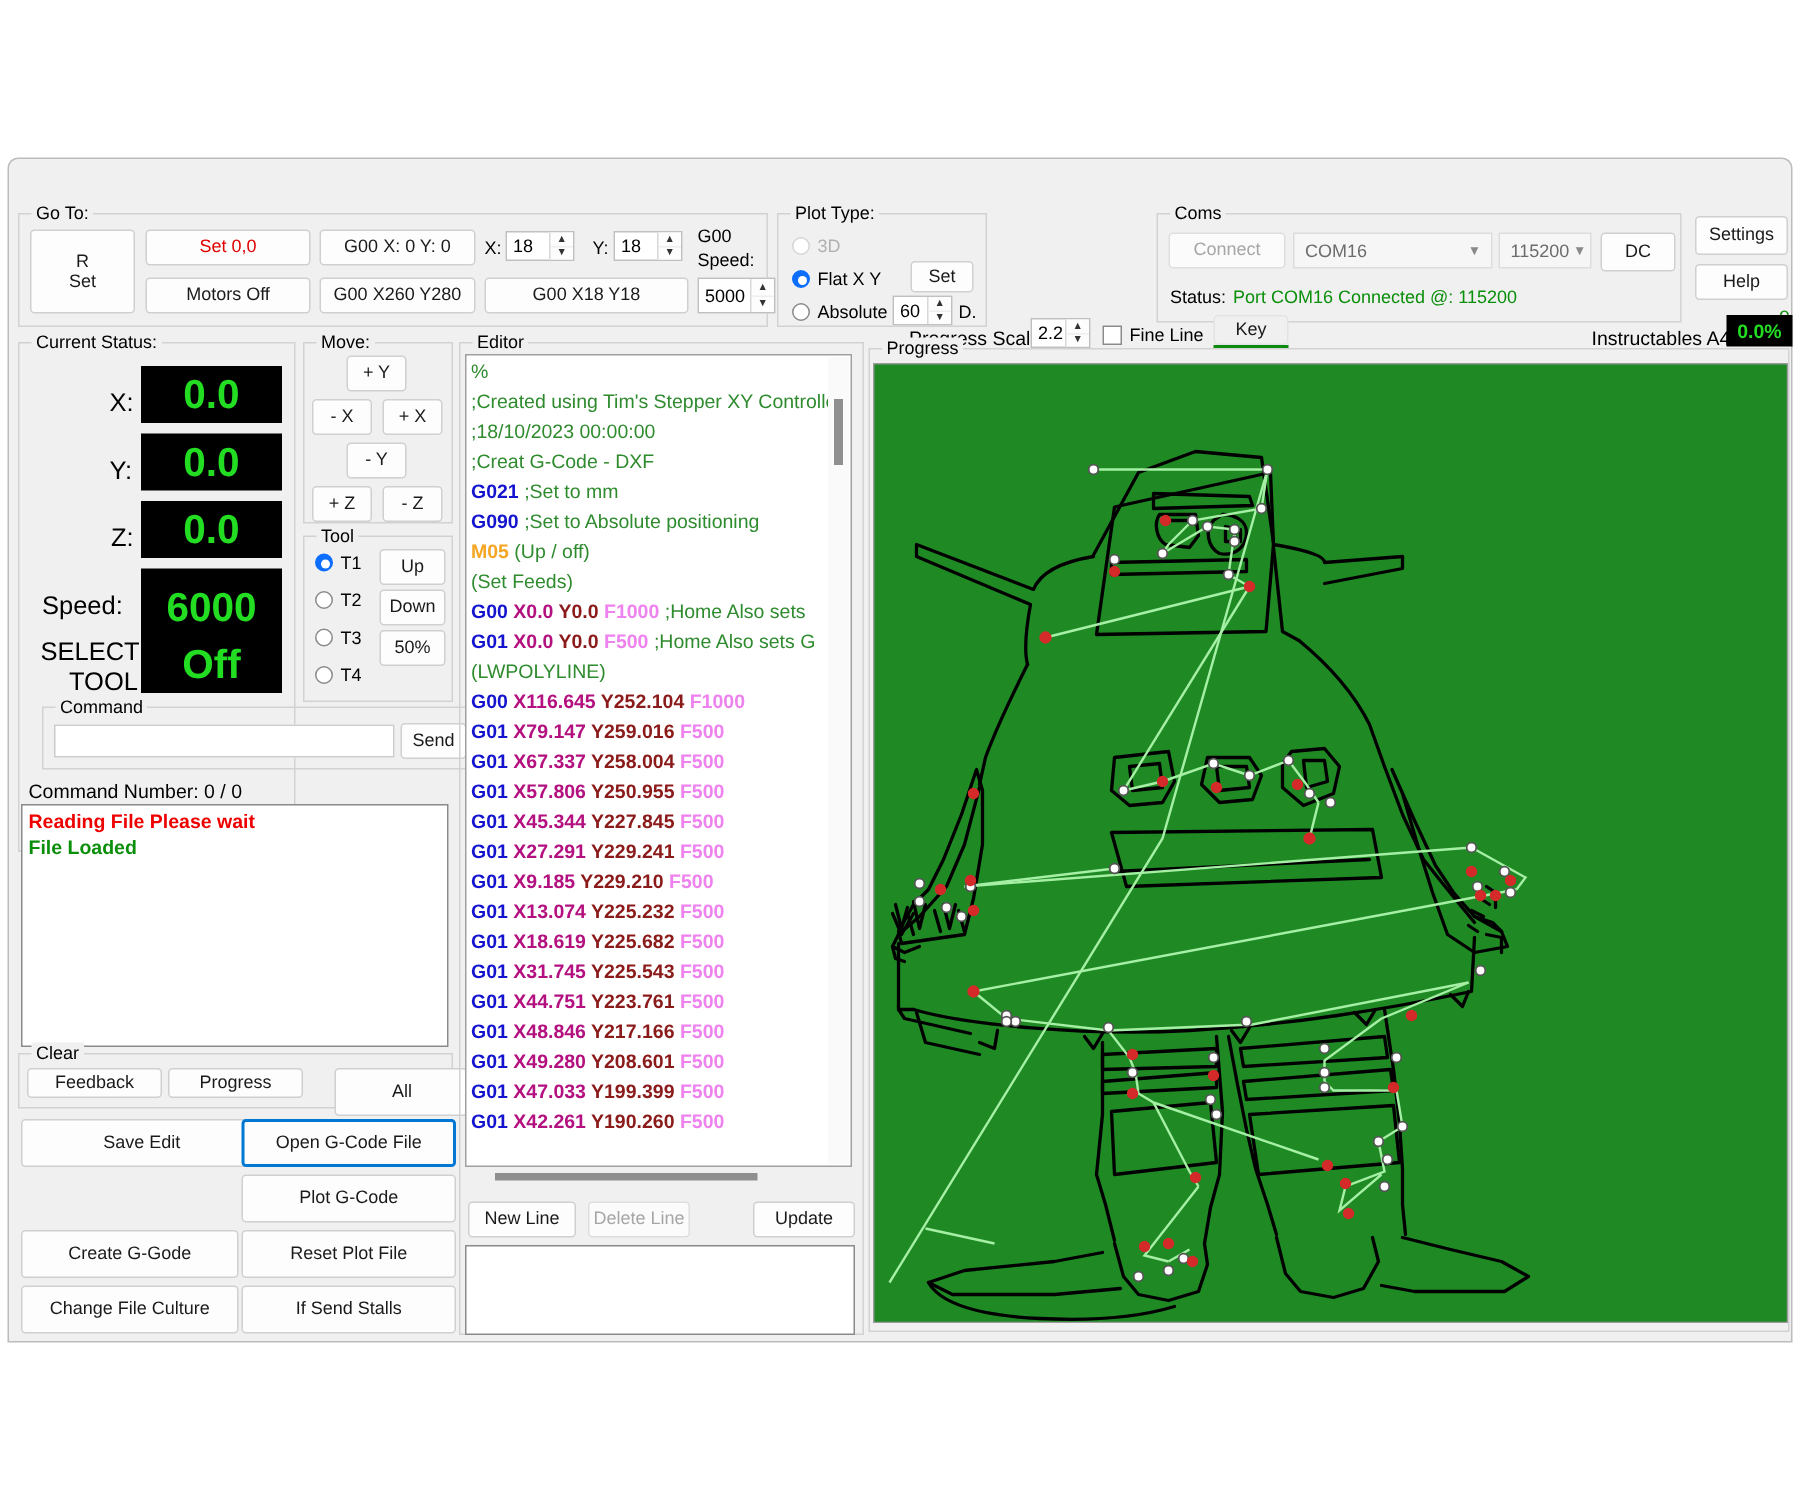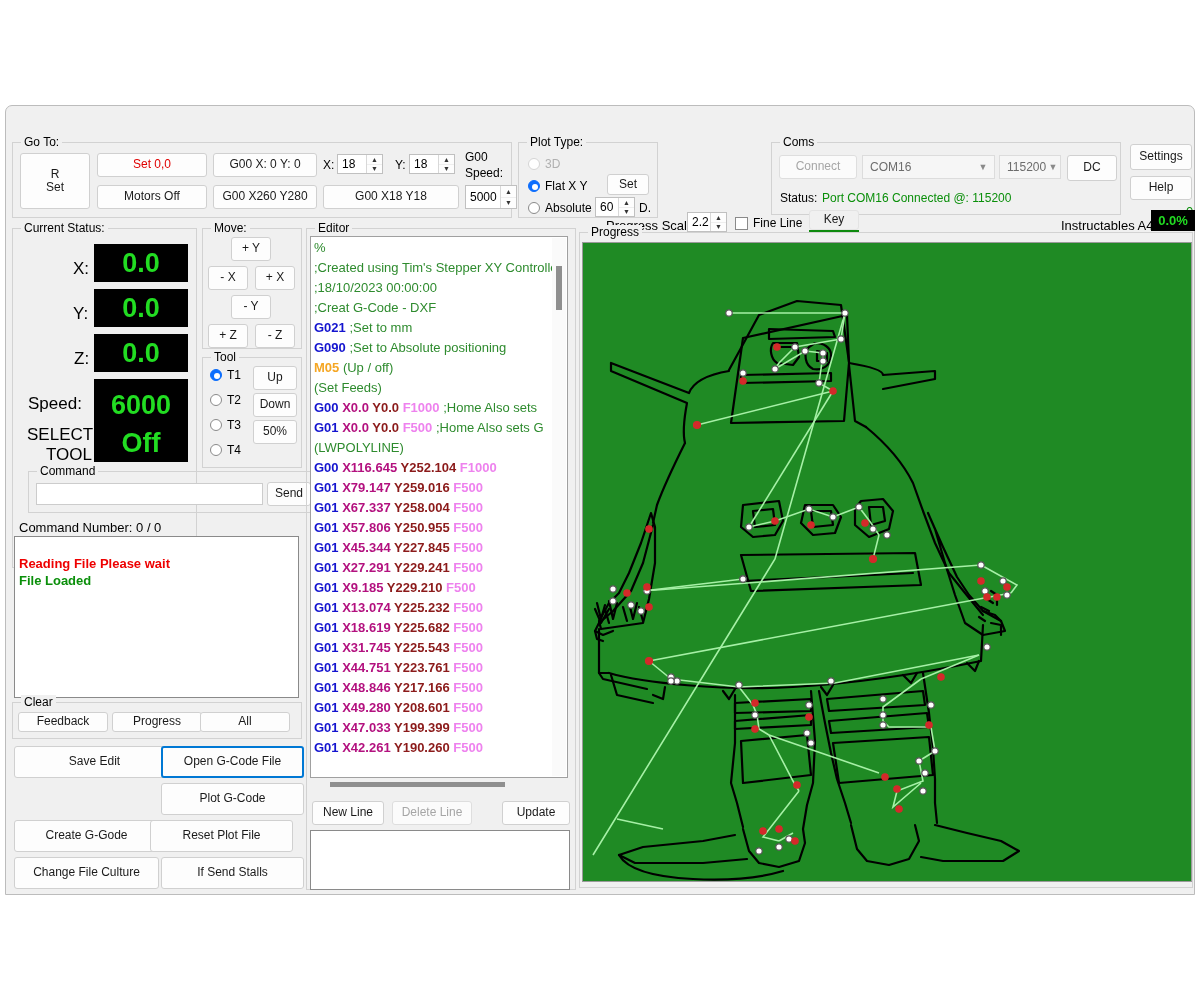--- a/index.html
+++ b/index.html
@@ -99,21 +99,21 @@
   .c-y { color: #8b1a1a; font-weight: bold; }
   .c-f { color: #ee82ee; font-weight: bold; }
   #edit-vscroll { position:absolute; right:1px; top:1px; bottom:1px; width:14px; background:#fafafa; }
   #edit-vscroll .thumb { position:absolute; left:4px; top:28px; width:6px; height:44px; background:#8f8f8f; }
   #edit-hscroll { position:absolute; left:10px; right:12px; bottom:3px; height:6px; }
   #edit-hscroll .thumb { position:absolute; left:14px; width:175px; height:5px; background:#8f8f8f; }
 
   
   #feedback {
     position: absolute; background: #fff; border: 1px solid #8a8a8a;
-    padding: 18px 4px; overflow: hidden;
+    padding: 2px 4px; overflow: hidden;
   }
   .fb-line { font-size: 13px; font-weight: bold; line-height: 17px; }
 
   
   #plot-wrap { position: absolute; background: #1f8a24; border: 1px solid #9a9a9a; overflow: hidden; }
   #plot-svg { display:block; }
   #key-underline { position:absolute; height:2px; background:#0e8a0e; }
 </style>
 </head>
 <body>
@@ -282,28 +282,28 @@
 
   <div id="feedback" style="left:8px; top:430px; width:285px; height:162px;">
     <div class="fb-line" style="color:#ee0000;">Reading File Please wait</div>
     <div class="fb-line" style="color:#0a8f0a;">File Loaded</div>
   </div>
 
   <div class="gb" style="left:6px; top:596px; width:290px; height:37px;">
     <div class="gb-title">Clear</div>
     <div class="btn" style="left:5px; top:9px; width:90px; height:20px;">Feedback</div>
     <div class="btn" style="left:99px; top:9px; width:90px; height:20px;">Progress</div>
-    <div class="btn" style="left:187px; top:9px; width:90px; height:20px;">All</div>
+    <div class="btn" style="left:210px; top:9px; width:90px; height:32px;">All</div>
   </div>
 
   <div class="btn" style="left:8px; top:640px; width:161px; height:32px;">Save Edit</div>
   <div class="btn focus" style="left:155px; top:640px; width:143px; height:32px;">Open G-Code File</div>
   <div class="btn" style="left:155px; top:677px; width:143px; height:32px;">Plot G-Code</div>
   <div class="btn" style="left:8px; top:714px; width:145px; height:32px;">Create G-Gode</div>
-  <div class="btn" style="left:144px; top:714px; width:143px; height:32px;">Reset Plot File</div>
+  <div class="btn" style="left:155px; top:714px; width:143px; height:32px;">Reset Plot File</div>
   <div class="btn" style="left:8px; top:751px; width:145px; height:32px;">Change File Culture</div>
   <div class="btn" style="left:155px; top:751px; width:143px; height:32px;">If Send Stalls</div>
 
   <div class="gb" style="left:300px; top:122px; width:270px; height:662px;">
     <div class="gb-title">Editor</div>
   </div>
 
   <div id="editor-area" style="left:304px; top:130px; width:258px; height:542px;">
     <div id="gcode-lines" style="position:absolute; left:0; top:1px; right:16px;">
         <div class="gline"><span class="c-cmt">%</span></div>
@@ -335,21 +335,21 @@
       </div>
     <div id="edit-vscroll">
       <div class="thumb"></div>
     </div>
   </div>
   <div id="edit-hscroll" style="position:absolute; left:310px; top:676px; width:245px; height:7px;">
     <div class="thumb"></div>
   </div>
 
   <div class="btn" style="left:306px; top:695px; width:72px; height:24px;">New Line</div>
-  <div class="btn disabled" style="left:386px; top:695px; width:80px; height:24px;">Delete Line</div>
+  <div class="btn disabled" style="left:386px; top:695px; width:68px; height:24px;">Delete Line</div>
   <div class="btn" style="left:496px; top:695px; width:68px; height:24px;">Update</div>
 
   <input class="txtin" type="text" style="left: 304px; top: 724px; width: 260px; height: 60px; border: 1px solid rgb(138, 138, 138); align-items: flex-start;" value="">
 
   <div class="lbl" style="left:600px; top:112px; font-size:13px;">Progress Scale:</div>
   <div class="spin" style="left:681px; top:106px; width:40px; height:20px;">
     <div class="v">2.2</div>
     <div class="arrows">
         <span>▲</span>
         <span>▼</span>

